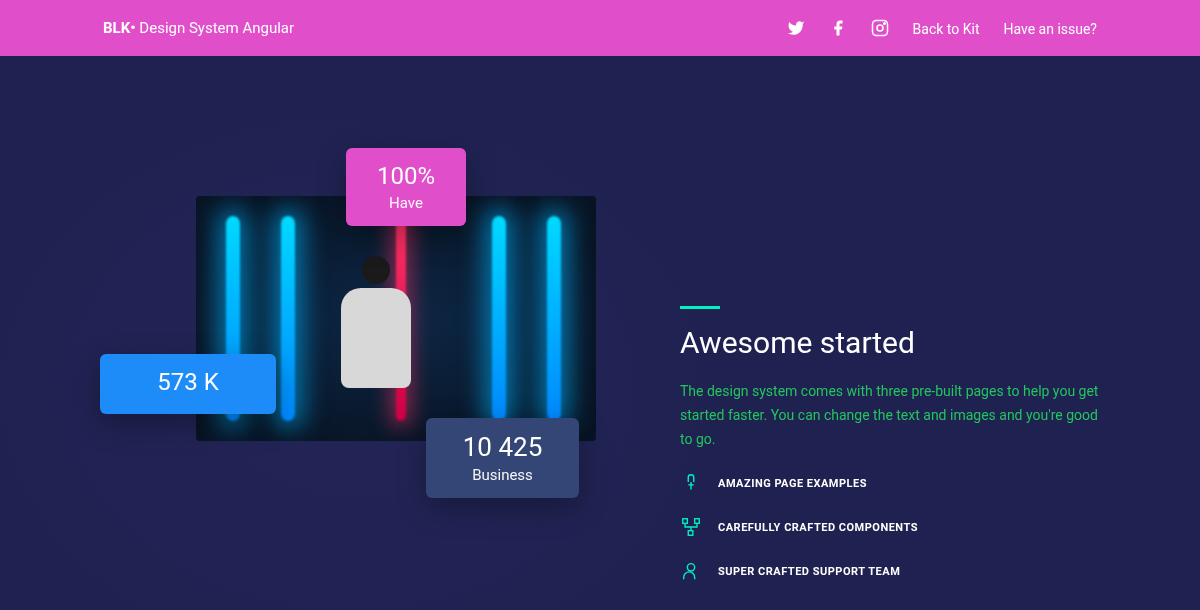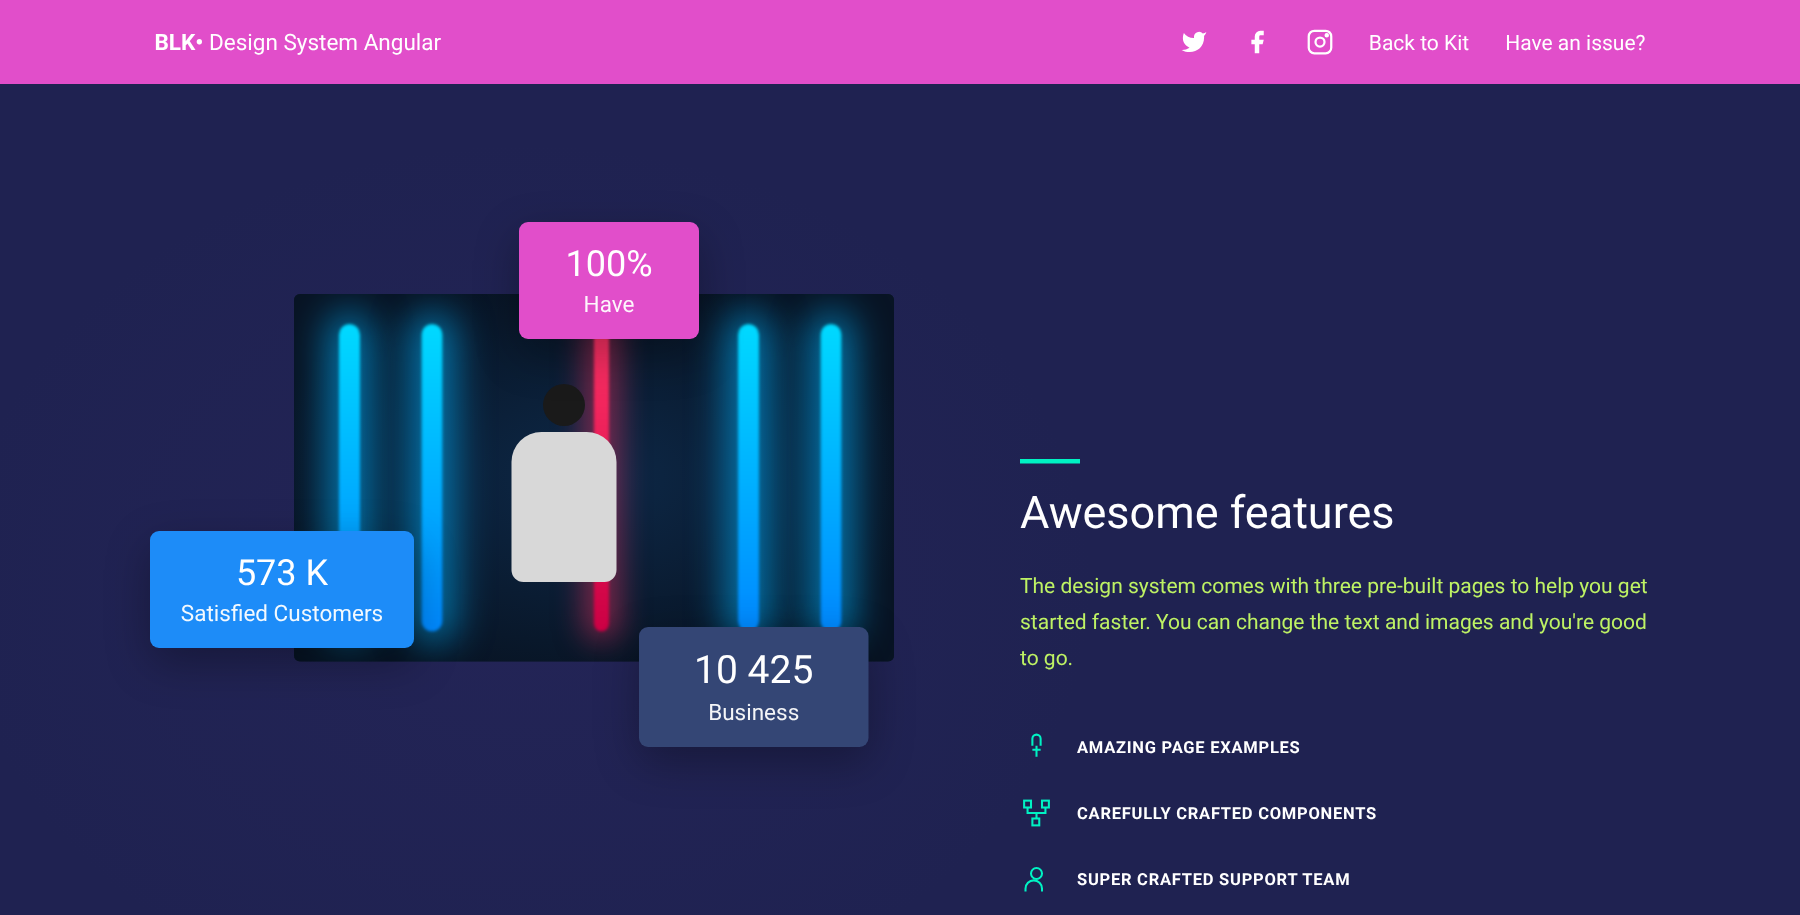--- a/index.html
+++ b/index.html
@@ -26,21 +26,21 @@
 .card{position:absolute;border-radius:6px;text-align:center;padding:14px 13px;box-shadow:0 10px 30px rgba(0,0,0,0.3)}
 .card-pink{background:#e14eca;left:246px;top:-48px;width:120px}
 .card-blue{background:#1d8cf8;left:0;top:158px;width:176px}
 .card-dark{background:#344675;left:326px;top:222px;width:153px}
 .card-num{font-size:24px;font-weight:400;margin-bottom:4px}
 .card-dark .card-num{font-size:26px}
 .card-label{font-size:15px;opacity:0.95}
 .right{margin-left:140px;padding-top:110px;max-width:420px}
 .divider{width:40px;height:3px;background:#00f2c3;margin-bottom:16px}
 .title{font-size:30px;font-weight:400;margin-bottom:20px;color:#fff}
-.desc{font-size:14px;line-height:1.7;color:#bef264;margin-bottom:36px}
+.desc{font-size:14px;line-height:1.7;color:#22c55e;margin-bottom:21px}
 .feat{display:flex;align-items:center;gap:16px;margin-bottom:22px}
 .feat-icon{width:22px;height:22px;fill:none;stroke:#00f2c3;stroke-width:1.5;flex-shrink:0}
 .feat-text{font-size:11px;font-weight:700;letter-spacing:0.5px;color:#fff}
 .bg-curve{position:absolute;top:40px;left:-100px;width:900px;height:700px;border-radius:50%;background:radial-gradient(ellipse,rgba(60,50,120,0.15) 0%,transparent 60%);pointer-events:none}
 </style>
 </head>
 <body>
 
 <div class="bg-curve"></div>
 
@@ -77,31 +77,30 @@
             <div class="body-sh"></div>
           </div>
       </div>
     </div>
     <div class="card card-pink">
       <div class="card-num">100%</div>
       <div class="card-label">Have</div>
     </div>
     <div class="card card-blue">
       <div class="card-num">573 K</div>
-      <div class="card-label">Satisfied Customers</div>
     </div>
     <div class="card card-dark">
       <div class="card-num">10 425</div>
       <div class="card-label">Business</div>
     </div>
   </div>
 
   <div class="right">
     <div class="divider"></div>
-    <h2 class="title">Awesome features</h2>
+    <h2 class="title">Awesome started</h2>
     <p class="desc">The design system comes with three pre-built pages to help you get started faster. You can change the text and images and you're good to go.</p>
     <div class="feat">
       <svg class="feat-icon" viewBox="0 0 24 24">
           <path d="M9 11V6a3 3 0 016 0v5"></path>
           <path d="M12 11v8M9 14h6"></path>
         </svg>
       <span class="feat-text">AMAZING PAGE EXAMPLES</span>
     </div>
     <div class="feat">
       <svg class="feat-icon" viewBox="0 0 24 24">

